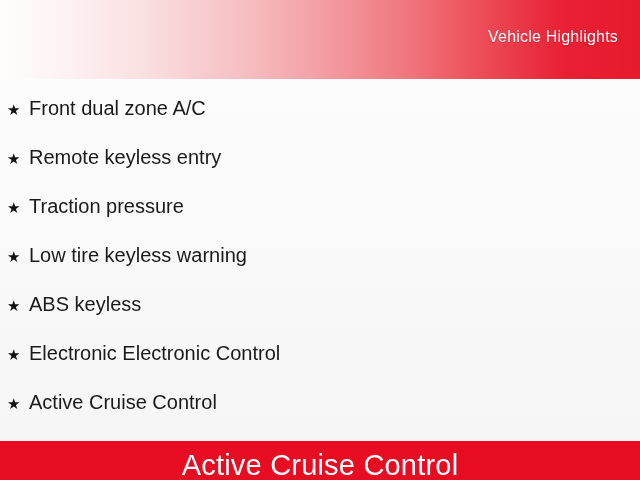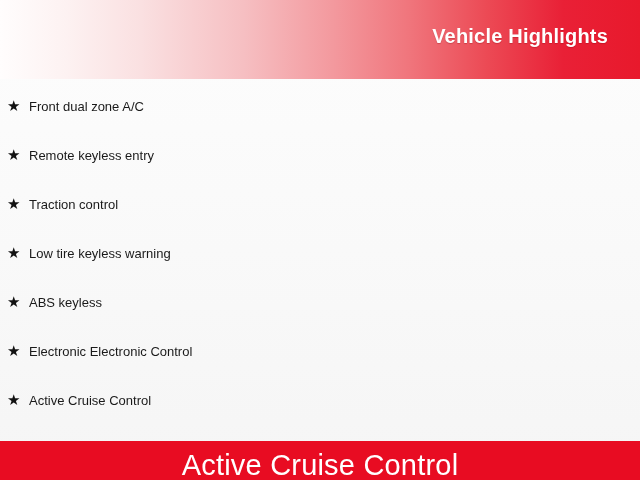--- a/index.html
+++ b/index.html
@@ -38,24 +38,24 @@
         #ec4a55 76%,
         #e92036 88%,
         #e8192c 100%);
     display: flex;
     align-items: center;
     justify-content: flex-end;
   }
 
   .header-title {
     color: #ffffff;
-    font-size: 20px;
-    font-weight: bold;
+    font-size: 16px;
+    font-weight: normal;
     letter-spacing: 0.2px;
-    padding-right: 32px;
+    padding-right: 22px;
     margin-top: -6px;
     text-shadow: 0 1px 1px rgba(120, 0, 10, 0.28);
     white-space: nowrap;
   }
 
   
   .highlights {
     flex: 1 1 auto;
     list-style: none;
     margin: 0;
@@ -77,21 +77,21 @@
   .bullet-star {
     width: 22px;
     flex: 0 0 22px;
     color: #121212;
     font-size: 15px;
     line-height: 1;
   }
 
   .highlight-label {
     color: #1a1a1a;
-    font-size: 13px;
+    font-size: 20px;
     line-height: 1;
     white-space: nowrap;
   }
 
   
   .footer-band {
     flex: 0 0 48px;
     height: 48px;
     background: #e80c22;
     display: flex;
@@ -124,21 +124,21 @@
       <span class="highlight-label">Front dual zone A/C</span>
     </li>
 
     <li class="highlight-item">
       <span class="bullet-star">★</span>
       <span class="highlight-label">Remote keyless entry</span>
     </li>
 
     <li class="highlight-item">
       <span class="bullet-star">★</span>
-      <span class="highlight-label">Traction control</span>
+      <span class="highlight-label">Traction pressure</span>
     </li>
 
     <li class="highlight-item">
       <span class="bullet-star">★</span>
       <span class="highlight-label">Low tire keyless warning</span>
     </li>
 
     <li class="highlight-item">
       <span class="bullet-star">★</span>
       <span class="highlight-label">ABS keyless</span>

